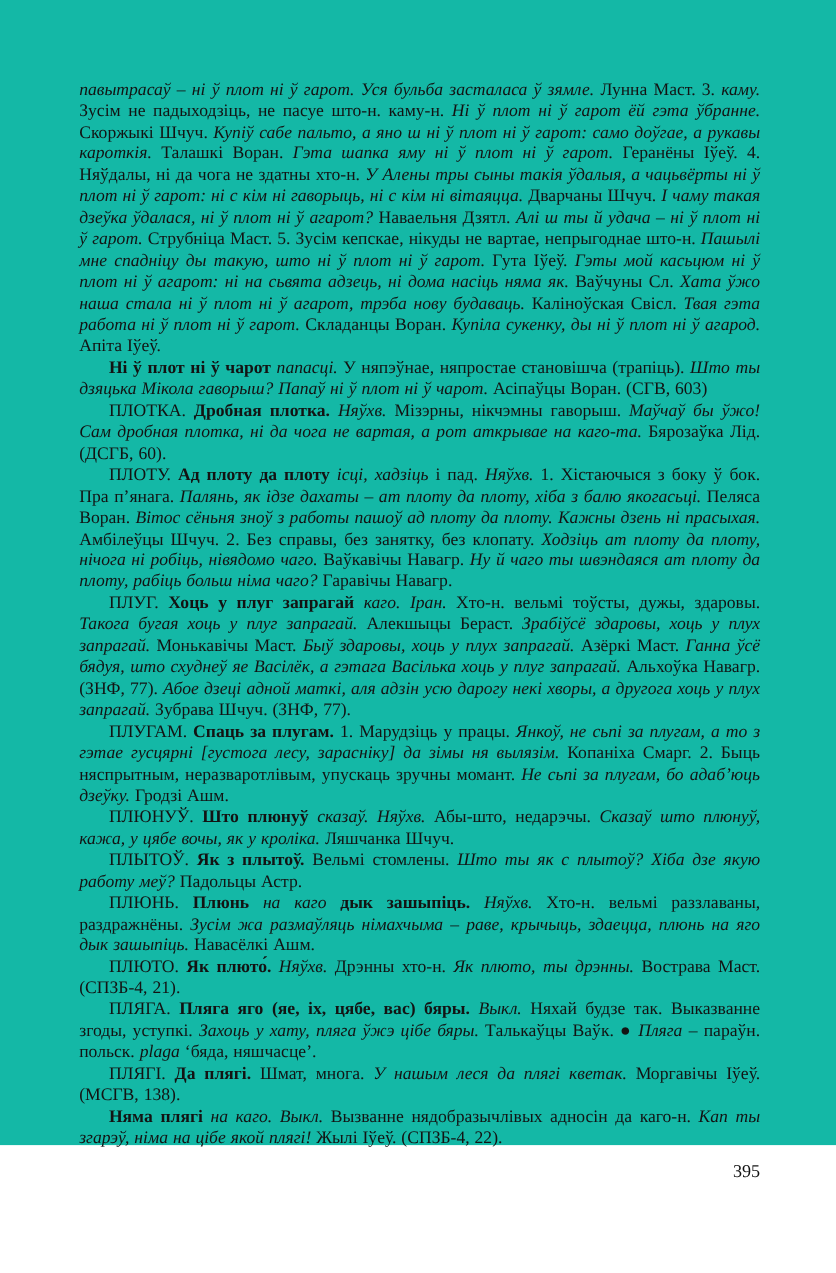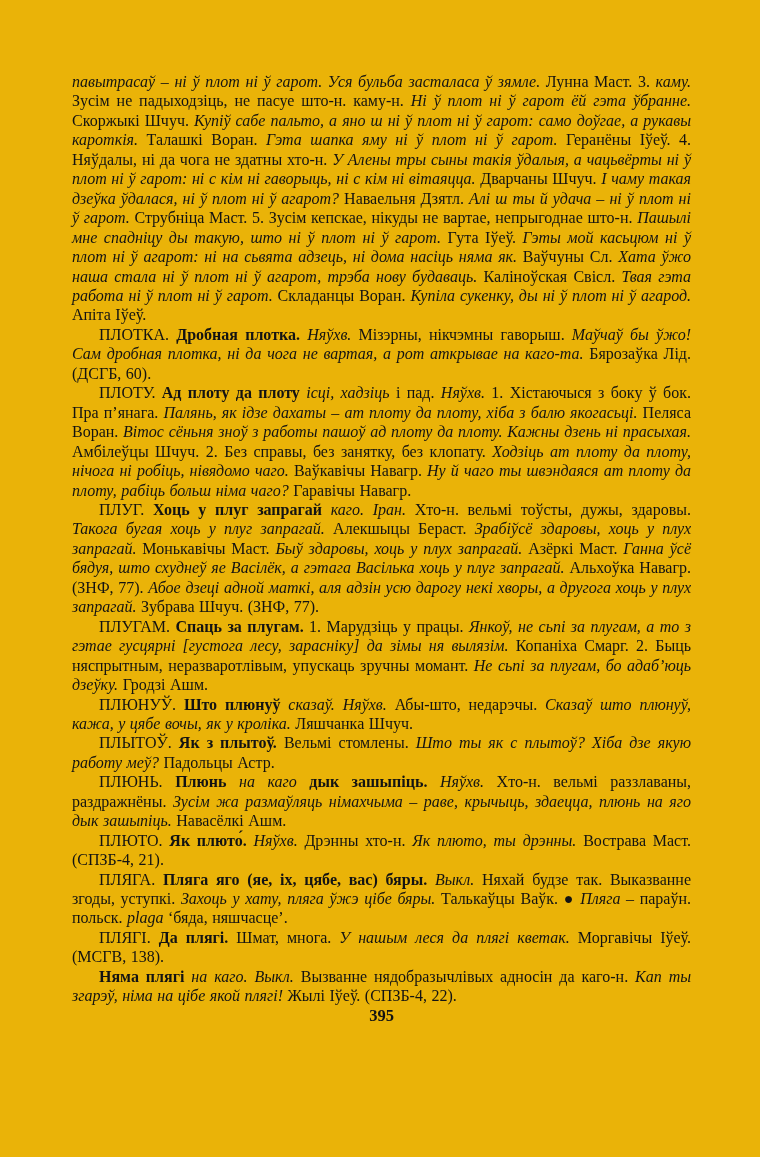--- a/index.html
+++ b/index.html
@@ -10,53 +10,53 @@
   body {
     width: 760px;
     height: 1157px;
     font-family: "Liberation Serif", serif;
     color: #131313;
     overflow: hidden;
   }
   .page {
     box-sizing: border-box;
     width: 760px;
-    height: 1157px;
+    height: 1041px;
     padding: 72px 69px 0 72px;
-    background: #eab308;
+    background: #14b8a6;
   }
   .text-block p {
     margin: 0;
     padding: 0;
     font-size: 16px;
     line-height: 19.45px;
     text-align: justify;
     text-indent: 27px;
     word-spacing: 0.5px;
   }
   .text-block p.no-indent {
     text-indent: 0;
   }
   .seg-n { font-style: normal; font-weight: normal; }
   .seg-i { font-style: italic; font-weight: normal; }
   .seg-b { font-style: normal; font-weight: bold; }
   .page-number {
-    text-align: center;
+    text-align: right;
     font-size: 16.5px;
-    margin-top: 0;
+    margin-top: 10px;
     line-height: 20px;
-    font-weight: bold;
   }
 </style>
 </head>
 <body>
 
 <div class="page">
   <div class="text-block">
       <p class="no-indent"><span class="seg-i">павытрасаў – ні ў плот ні ў гарот. Уся бульба засталаса ў зямле. </span><span class="seg-n">Лунна Маст. 3. </span><span class="seg-i">каму. </span><span class="seg-n">Зусім не падыходзіць, не пасуе што-н. каму-н. </span><span class="seg-i">Ні ў плот ні ў гарот ёй гэта ўбранне. </span><span class="seg-n">Скоржыкі Шчуч. </span><span class="seg-i">Купіў сабе пальто, а яно ш ні ў плот ні ў гарот: само доўгае, а рукавы кароткія. </span><span class="seg-n">Талашкі Воран. </span><span class="seg-i">Гэта шапка яму ні ў плот ні ў гарот. </span><span class="seg-n">Геранёны Іўеў. 4. Няўдалы, ні да чога не здатны хто-н. </span><span class="seg-i">У Алены тры сыны такія ўдалыя, а чацьвёрты ні ў плот ні ў гарот: ні с кім ні гаворыць, ні с кім ні вітаяцца. </span><span class="seg-n">Дварчаны Шчуч. </span><span class="seg-i">І чаму такая дзеўка ўдалася, ні ў плот ні ў агарот? </span><span class="seg-n">Наваельня Дзятл. </span><span class="seg-i">Алі ш ты й удача – ні ў плот ні ў гарот. </span><span class="seg-n">Струбніца Маст. 5. Зусім кепскае, нікуды не вартае, непрыгоднае што-н. </span><span class="seg-i">Пашылі мне спадніцу ды такую, што ні ў плот ні ў гарот. </span><span class="seg-n">Гута Іўеў. </span><span class="seg-i">Гэты мой касьцюм ні ў плот ні ў агарот: ні на сьвята адзець, ні дома насіць няма як. </span><span class="seg-n">Ваўчуны Сл. </span><span class="seg-i">Хата ўжо наша стала ні ў плот ні ў агарот, трэба нову будаваць. </span><span class="seg-n">Каліноўская Свісл. </span><span class="seg-i">Твая гэта работа ні ў плот ні ў гарот. </span><span class="seg-n">Складанцы Воран. </span><span class="seg-i">Купіла сукенку, ды ні ў плот ні ў агарод. </span><span class="seg-n">Апіта Іўеў.</span></p>
+      <p><span class="seg-b">Ні ў плот ні ў чарот </span><span class="seg-i">папасці. </span><span class="seg-n">У няпэўнае, няпростае становішча (трапіць). </span><span class="seg-i">Што ты дзяцька Мікола гаворыш? Папаў ні ў плот ні ў чарот. </span><span class="seg-n">Асіпаўцы Воран. (СГВ, 603)</span></p>
       <p><span class="seg-n">ПЛОТКА. </span><span class="seg-b">Дробная плотка. </span><span class="seg-i">Няўхв. </span><span class="seg-n">Мізэрны, нікчэмны гаворыш. </span><span class="seg-i">Маўчаў бы ўжо! Сам дробная плотка, ні да чога не вартая, а рот аткрывае на каго-та. </span><span class="seg-n">Бярозаўка Лід. (ДСГБ, 60).</span></p>
       <p><span class="seg-n">ПЛОТУ. </span><span class="seg-b">Ад плоту да плоту </span><span class="seg-i">ісці, хадзіць </span><span class="seg-n">і пад. </span><span class="seg-i">Няўхв. </span><span class="seg-n">1. Хістаючыся з боку ў бок. Пра п’янага. </span><span class="seg-i">Палянь, як ідзе дахаты – ат плоту да плоту, хіба з балю якогасьці. </span><span class="seg-n">Пеляса Воран. </span><span class="seg-i">Вітос сёньня зноў з работы пашоў ад плоту да плоту. Кажны дзень ні прасыхая. </span><span class="seg-n">Амбілеўцы Шчуч. 2. Без справы, без занятку, без клопату. </span><span class="seg-i">Ходзіць ат плоту да плоту, нічога ні робіць, нівядомо чаго. </span><span class="seg-n">Ваўкавічы Навагр. </span><span class="seg-i">Ну й чаго ты швэндаяся ат плоту да плоту, рабіць больш німа чаго? </span><span class="seg-n">Гаравічы Навагр.</span></p>
       <p><span class="seg-n">ПЛУГ. </span><span class="seg-b">Хоць у плуг запрагай </span><span class="seg-i">каго. Іран. </span><span class="seg-n">Хто-н. вельмі тоўсты, дужы, здаровы. </span><span class="seg-i">Такога бугая хоць у плуг запрагай. </span><span class="seg-n">Алекшыцы Бераст. </span><span class="seg-i">Зрабіўсё здаровы, хоць у плух запрагай. </span><span class="seg-n">Монькавічы Маст. </span><span class="seg-i">Быў здаровы, хоць у плух запрагай. </span><span class="seg-n">Азёркі Маст. </span><span class="seg-i">Ганна ўсё бядуя, што схуднеў яе Васілёк, а гэтага Васілька хоць у плуг запрагай. </span><span class="seg-n">Альхоўка Навагр. (ЗНФ, 77). </span><span class="seg-i">Абое дзеці адной маткі, аля адзін усю дарогу некі хворы, а другога хоць у плух запрагай. </span><span class="seg-n">Зубрава Шчуч. (ЗНФ, 77).</span></p>
       <p><span class="seg-n">ПЛУГАМ. </span><span class="seg-b">Спаць за плугам. </span><span class="seg-n">1. Марудзіць у працы. </span><span class="seg-i">Янкоў, не сьпі за плугам, а то з гэтае гусцярні [густога лесу, зарасніку] да зімы ня вылязім. </span><span class="seg-n">Копаніха Смарг. 2. Быць няспрытным, неразваротлівым, упускаць зручны момант. </span><span class="seg-i">Не сьпі за плугам, бо адаб’юць дзеўку. </span><span class="seg-n">Гродзі Ашм.</span></p>
       <p><span class="seg-n">ПЛЮНУЎ. </span><span class="seg-b">Што плюнуў </span><span class="seg-i">сказаў. Няўхв. </span><span class="seg-n">Абы-што, недарэчы. </span><span class="seg-i">Сказаў што плюнуў, кажа, у цябе вочы, як у кроліка. </span><span class="seg-n">Ляшчанка Шчуч.</span></p>
       <p><span class="seg-n">ПЛЫТОЎ. </span><span class="seg-b">Як з плытоў. </span><span class="seg-n">Вельмі стомлены. </span><span class="seg-i">Што ты як с плытоў? Хіба дзе якую работу меў? </span><span class="seg-n">Падольцы Астр.</span></p>
       <p><span class="seg-n">ПЛЮНЬ. </span><span class="seg-b">Плюнь </span><span class="seg-i">на каго </span><span class="seg-b">дык зашыпіць. </span><span class="seg-i">Няўхв. </span><span class="seg-n">Хто-н. вельмі раззлаваны, раздражнёны. </span><span class="seg-i">Зусім жа размаўляць німахчыма – раве, крычыць, здаецца, плюнь на яго дык зашыпіць. </span><span class="seg-n">Навасёлкі Ашм.</span></p>
       <p><span class="seg-n">ПЛЮТО. </span><span class="seg-b">Як плюто́. </span><span class="seg-i">Няўхв. </span><span class="seg-n">Дрэнны хто-н. </span><span class="seg-i">Як плюто, ты дрэнны. </span><span class="seg-n">Вострава Маст. (СПЗБ-4, 21).</span></p>
       <p><span class="seg-n">ПЛЯГА. </span><span class="seg-b">Пляга яго (яе, іх, цябе, вас) бяры. </span><span class="seg-i">Выкл. </span><span class="seg-n">Няхай будзе так. Выказванне згоды, уступкі. </span><span class="seg-i">Захоць у хату, пляга ўжэ цібе бяры. </span><span class="seg-n">Талькаўцы Ваўк. ● </span><span class="seg-i">Пляга </span><span class="seg-n">– параўн. польск. </span><span class="seg-i">plaga </span><span class="seg-n">‘бяда, няшчасце’.</span></p>
       <p><span class="seg-n">ПЛЯГІ. </span><span class="seg-b">Да плягі. </span><span class="seg-n">Шмат, многа. </span><span class="seg-i">У нашым леся да плягі кветак. </span><span class="seg-n">Моргавічы Іўеў. (МСГВ, 138).</span></p>

